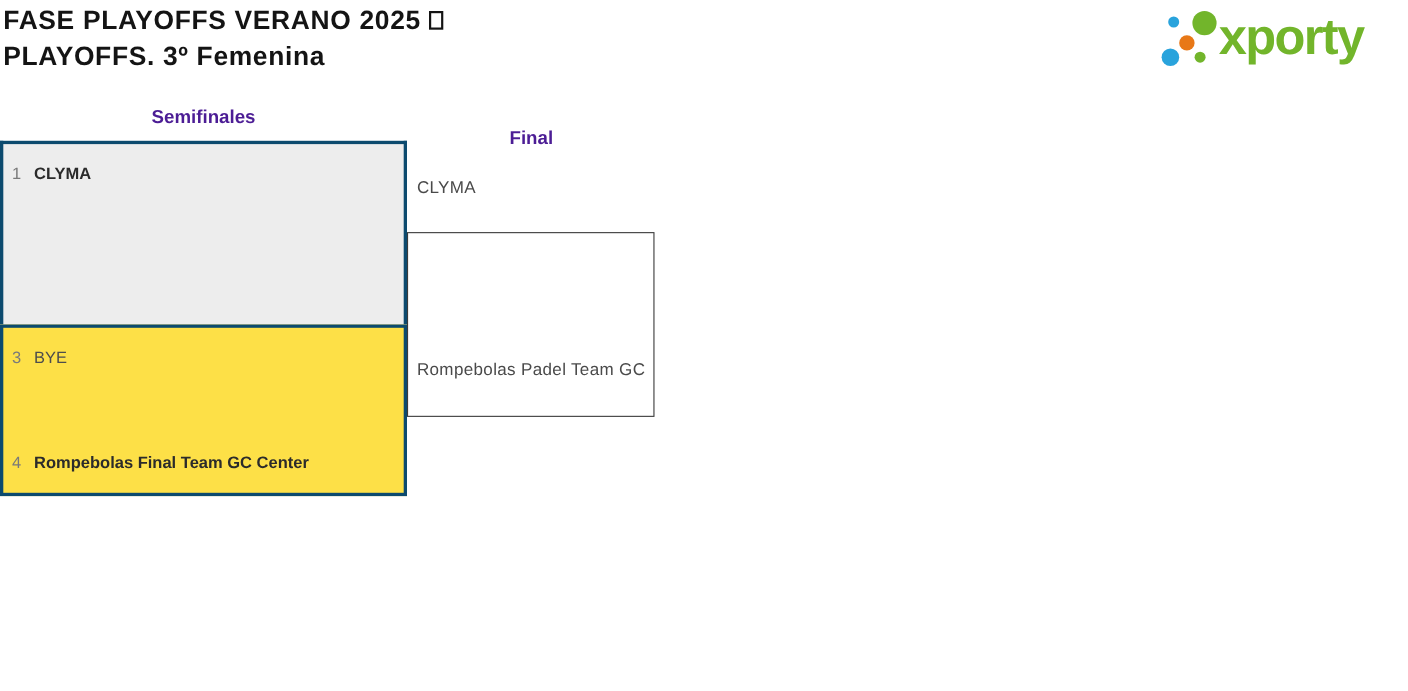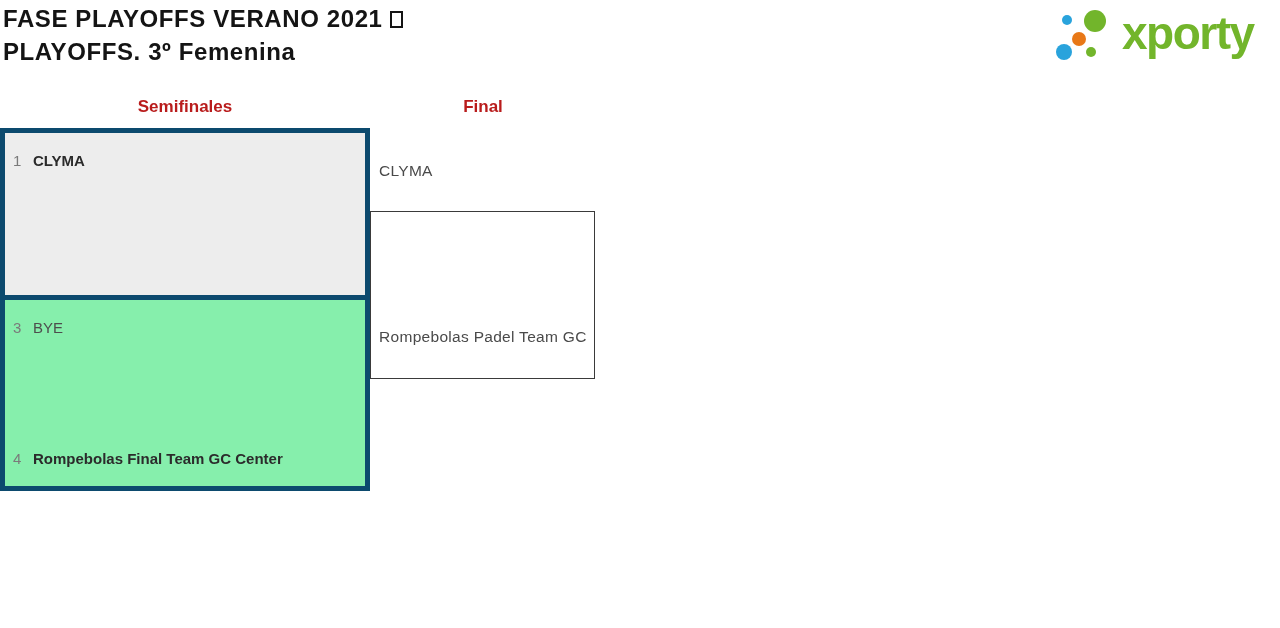--- a/index.html
+++ b/index.html
@@ -49,54 +49,53 @@
   .dot-green-small{ left: 36px; top: 47px; width: 10px; height: 10px; background: #72b52b; }
   .logo-text {
     position: absolute;
     left: 58px;
     top: 2px;
     font-size: 46px;
     line-height: 62px;
     font-weight: 700;
     letter-spacing: -1.5px;
     color: #72b52b;
-    margin-left: 14px;
   }
 
   
   .round-header {
     position: absolute;
     top: 95px;
     font-size: 17px;
     line-height: 24px;
     font-weight: 700;
-    color: #b91c1c;
+    color: #4c1d95;
     text-align: center;
   }
   .rh-semis { left: 0; width: 370px; }
-  .rh-final { left: 370px; width: 226px; }
+  .rh-final { left: 370px; width: 226px; margin-top: 19px; }
 
   
   .match {
     position: absolute;
     left: 0;
     width: 370px;
     box-sizing: border-box;
-    border: 5px solid #0c4a6e;
+    border: 3px solid #0c4a6e;
   }
   .match-1 {
     top: 128px;
     height: 167px;
     background: #ededed;
     border-bottom: none;
   }
   .match-2 {
     top: 295px;
-    height: 196px;
-    background: #86efac;
+    height: 156px;
+    background: #fde047;
   }
   .team {
     position: absolute;
     left: 8px;
     right: 6px;
     font-size: 15px;
     line-height: 18px;
     color: #4d4d4d;
     white-space: nowrap;
     overflow: hidden;
@@ -135,21 +134,21 @@
   .finalist-top { top: -50px; }
   .finalist-bottom { bottom: 32px; }
 </style>
 </head>
 <body>
 
 <div id="page">
 
   <div class="title-block">
     <div>
-      <span>FASE PLAYOFFS VERANO 2021</span><span class="tofu"></span>
+      <span>FASE PLAYOFFS VERANO 2025</span><span class="tofu"></span>
     </div>
     <div>PLAYOFFS. 3º Femenina</div>
   </div>
 
   <div class="logo">
     <span class="dot dot-blue-small"></span>
     <span class="dot dot-green-large"></span>
     <span class="dot dot-orange"></span>
     <span class="dot dot-blue-large"></span>
     <span class="dot dot-green-small"></span>

